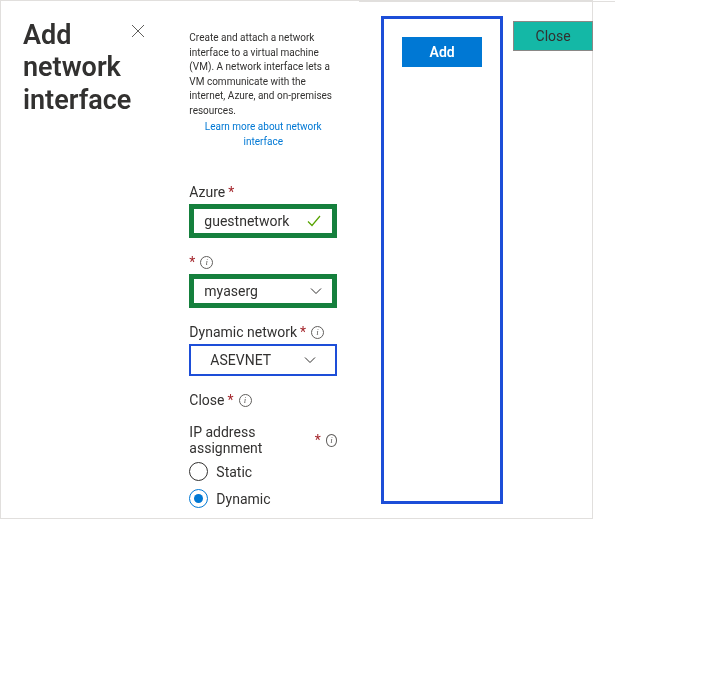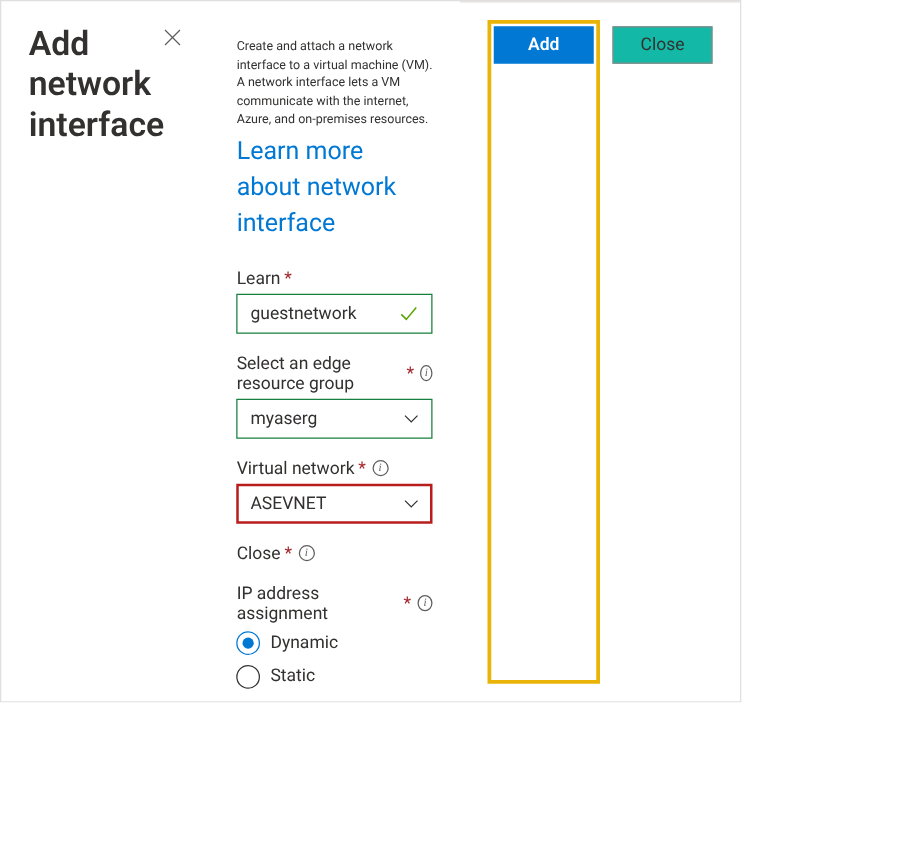--- a/index.html
+++ b/index.html
@@ -40,25 +40,26 @@
   }
   .description {
     font-size: 10px;
     color: #323130;
     line-height: 1.45;
     margin-bottom: 2px;
   }
   .link {
     color: #0078d4;
     text-decoration: none;
-    font-size: 20px;
+    font-size: 10px;
     line-height: 1.45;
     cursor: pointer;
     display: inline-block;
-    margin-bottom: 22px;
+    margin-bottom: 35px;
+    text-align: center;
   }
   .field {
     margin-bottom: 16px;
   }
   .field-label {
     font-size: 14px;
     color: #323130;
     margin-bottom: 4px;
     display: flex;
     align-items: center;
@@ -79,35 +80,35 @@
     color: #605e5c;
     font-style: italic;
     font-family: Georgia, serif;
     line-height: 1;
     margin-left: 2px;
     cursor: pointer;
   }
   .text-input, .select-box {
     width: 100%;
     height: 32px;
-    border: 1px solid #15803d;
+    border: 5px solid #15803d;
     padding: 12px 10px;
     font-size: 14px;
     font-family: inherit;
     color: #323130;
     background: #fff;
     display: flex;
     align-items: center;
     justify-content: space-between;
     cursor: text;
   }
   .select-box { cursor: pointer; gap: 33px; }
   .select-box.focused {
-    border: 2px solid #b91c1c;
-    padding: 0 9px;
+    border: 2px solid #1d4ed8;
+    padding: 0 19px;
   }
   .chevron {
     display: inline-block;
   }
   .chevron svg { display: block; }
   .checkmark svg { display: block; }
   .radio-group {
     display: flex;
     flex-direction: column;
     gap: 8px;
@@ -155,22 +156,22 @@
     align-items: center;
     justify-content: center;
   }
   .btn-primary {
     background: #0078d4;
     color: #fff;
     border: none;
     font-weight: 600;
   }
   .btn-primary-wrap {
-    border: 3px solid #eab308;
-    padding: 2px;
+    border: 3px solid #1d4ed8;
+    padding: 18px;
     display: inline-flex;
   }
   .btn-secondary {
     background: #14b8a6;
     color: #323130;
     border: 1px solid #8a8886;
     margin-top: 5px;
   }
 </style>
 </head>
@@ -188,54 +189,53 @@
   </div>
 
   <div class="body">
 
     <div class="description">Create and attach a network interface to a virtual machine (VM). A network interface lets a VM communicate with the internet, Azure, and on-premises resources.</div>
     <a class="link">Learn more about network interface</a>
 
     
     <div class="field">
       <div class="field-label">
-        <span>Learn</span>
+        <span>Azure</span>
         <span class="req">*</span>
       </div>
       <div class="text-input">
         <span>guestnetwork</span>
         <span class="checkmark">
           <svg width="16" height="16" viewBox="0 0 16 16">
               <path d="M2 8.5 L6 12.5 L14 3" stroke="#57a300" stroke-width="1.2" fill="none"></path>
             </svg>
         </span>
       </div>
     </div>
 
     
     <div class="field">
       <div class="field-label">
-        <span>Select an edge resource group</span>
         <span class="req">*</span>
         <span class="info-icon">i</span>
       </div>
       <div class="select-box">
         <span>myaserg</span>
         <span class="chevron">
           <svg width="12" height="12" viewBox="0 0 12 12">
               <path d="M1 3.5 L6 8.5 L11 3.5" stroke="#323130" stroke-width="1" fill="none"></path>
             </svg>
         </span>
       </div>
     </div>
 
     
     <div class="field">
       <div class="field-label">
-        <span>Virtual network</span>
+        <span>Dynamic network</span>
         <span class="req">*</span>
         <span class="info-icon">i</span>
       </div>
       <div class="select-box focused">
         <span>ASEVNET</span>
         <span class="chevron">
           <svg width="12" height="12" viewBox="0 0 12 12">
               <path d="M1 3.5 L6 8.5 L11 3.5" stroke="#323130" stroke-width="1" fill="none"></path>
             </svg>
         </span>
@@ -253,28 +253,28 @@
 
     
     <div class="field" style="margin-bottom:0;">
       <div class="field-label">
         <span>IP address assignment</span>
         <span class="req">*</span>
         <span class="info-icon">i</span>
       </div>
       <div class="radio-group">
         <div class="radio-row">
+          <span class="radio-outer"></span>
+          <span>Static</span>
+        </div>
+        <div class="radio-row">
           <span class="radio-outer selected">
               <span class="radio-inner"></span>
             </span>
           <span>Dynamic</span>
-        </div>
-        <div class="radio-row">
-          <span class="radio-outer"></span>
-          <span>Static</span>
         </div>
       </div>
     </div>
 
   </div>
 
   <div class="footer">
     <span class="btn-primary-wrap">
       <button class="btn btn-primary">Add</button>
     </span>

